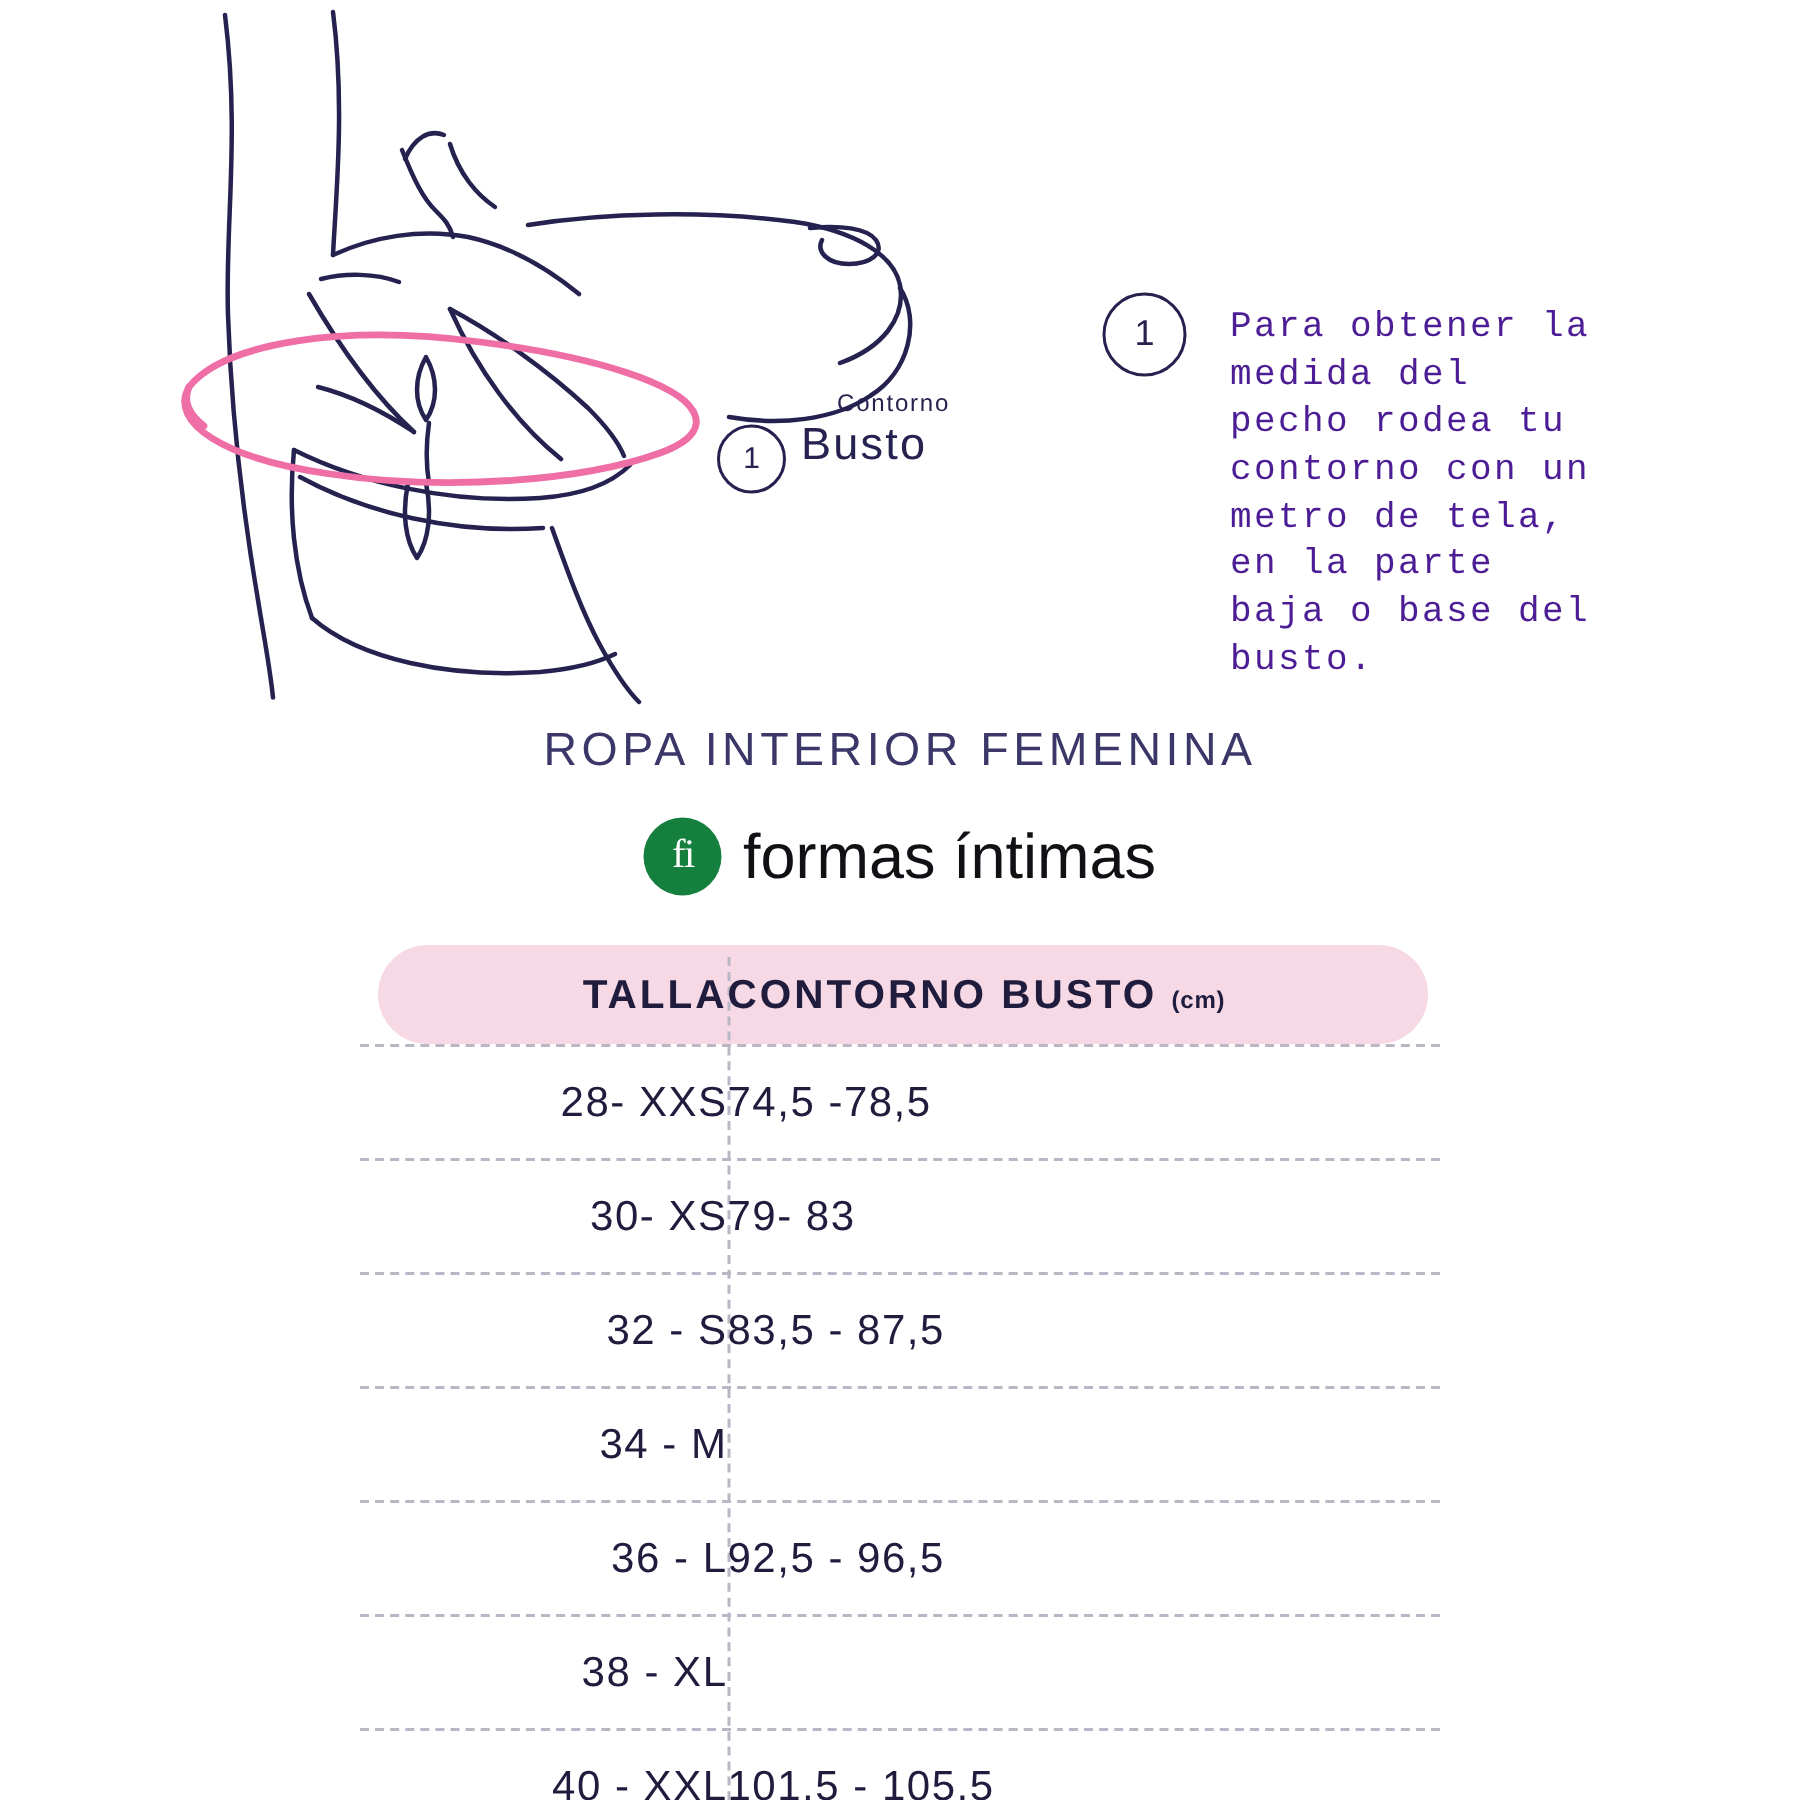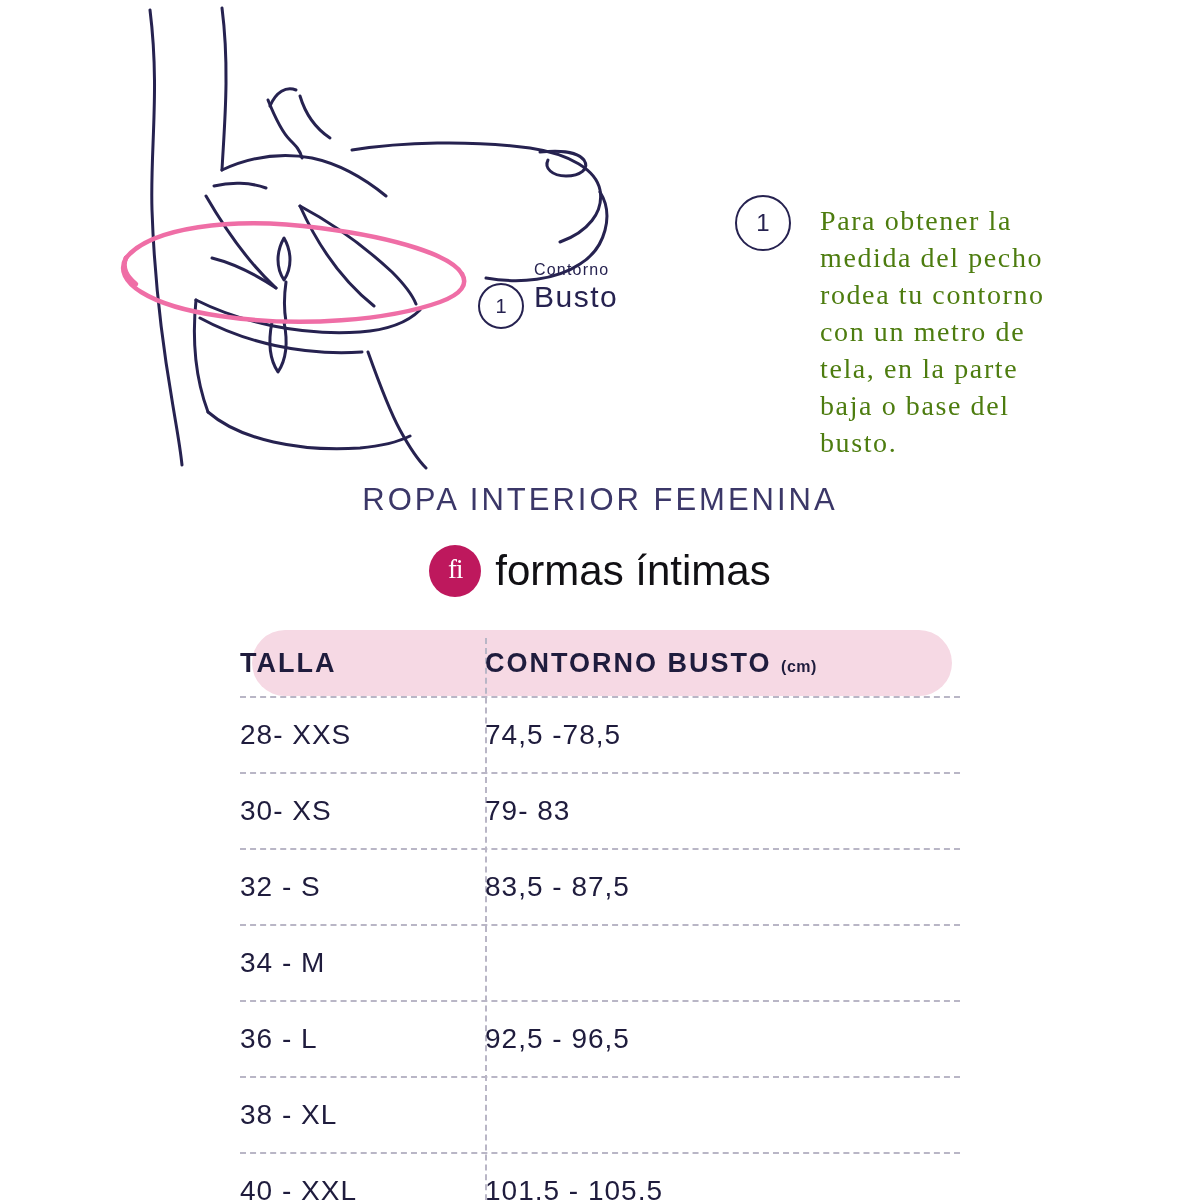--- a/index.html
+++ b/index.html
@@ -50,20 +50,21 @@
     position: absolute;
     left: 534px;
     top: 262px;
     line-height: 1.05;
   }
   #drawing-label .small {
     font-size: 16px;
     letter-spacing: 1.2px;
     color: #262250;
     display: block;
+    margin-left: 24px;
   }
   #drawing-label .big {
     font-size: 30px;
     letter-spacing: 1.5px;
     color: #262250;
     display: block;
     margin-top: 2px;
   }
 
   
@@ -72,25 +73,25 @@
     top: 195px;
     width: 52px;
     height: 52px;
     font-size: 24px;
   }
   #step1-text {
     position: absolute;
     left: 820px;
     top: 203px;
     width: 250px;
-    font-size: 28px;
+    font-size: 24px;
     letter-spacing: 1.6px;
     line-height: 1.32;
-    color: #4d7c0f;
-    font-family: Liberation Serif, serif;
+    color: #4c1d95;
+    font-family: Liberation Mono, monospace;
   }
 
   
   #section-title {
     position: absolute;
     left: 0;
     top: 482px;
     width: 1200px;
     text-align: center;
     font-size: 31px;
@@ -105,21 +106,21 @@
     width: 1200px;
     display: flex;
     align-items: center;
     justify-content: center;
     gap: 14px;
   }
   #brand .mark {
     width: 52px;
     height: 52px;
     border-radius: 50%;
-    background: #be185d;
+    background: #15803d;
     color: #ffffff;
     display: flex;
     align-items: center;
     justify-content: center;
     font-family: "Liberation Serif", serif;
     font-size: 27px;
     letter-spacing: -1px;
     padding-bottom: 3px;
     box-sizing: border-box;
   }
@@ -152,21 +153,21 @@
     height: 74px;
     align-items: center;
     border-bottom: 2px dashed #b9b6c6;
   }
   .table-row.header {
     height: 66px;
     border-bottom: 2px dashed #b9b6c6;
   }
   .cell-size {
     width: 245px;
-    text-align: left;
+    text-align: right;
     font-size: 28px;
     color: #1f1c3d;
     letter-spacing: 1px;
   }
   .cell-bust {
     flex: 1;
     text-align: left;
     font-size: 28px;
     color: #1f1c3d;
     letter-spacing: 1px;

